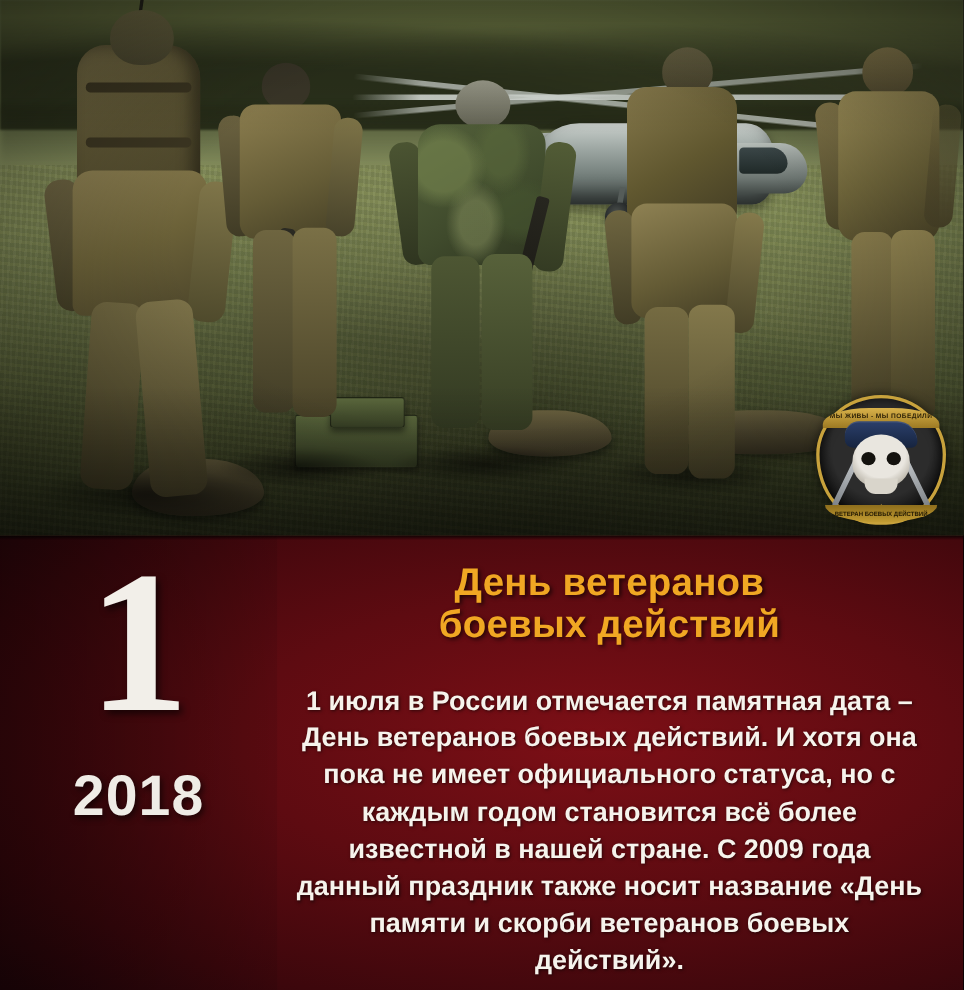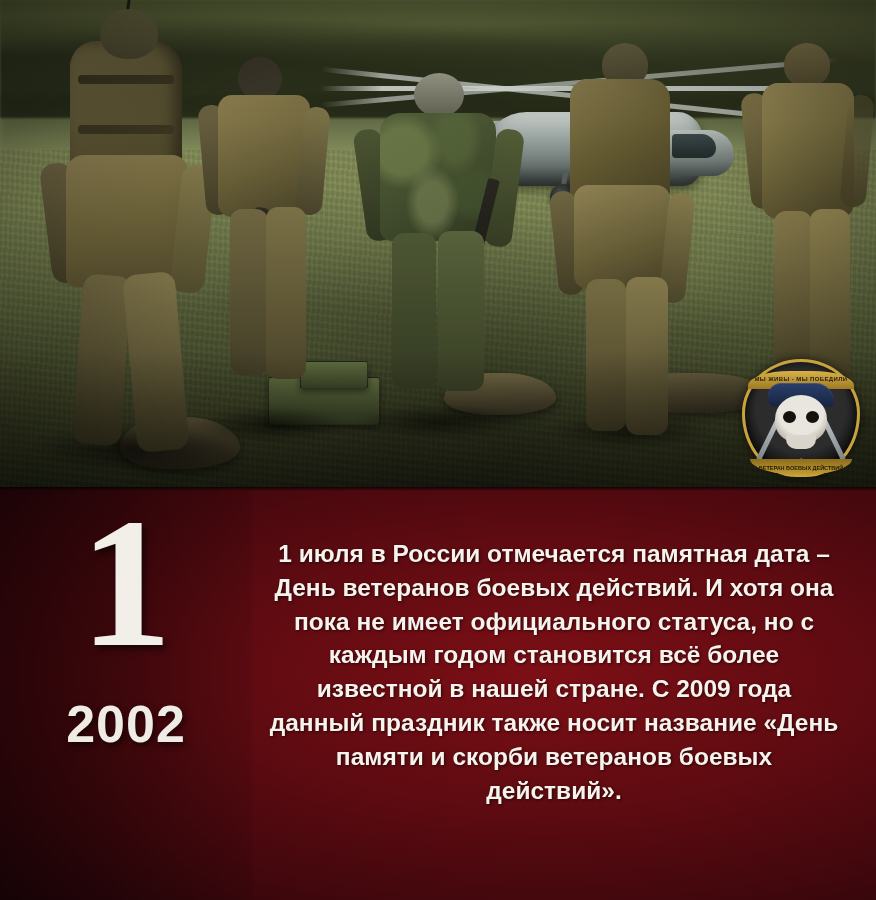--- a/index.html
+++ b/index.html
@@ -572,20 +572,24 @@
       <div class="skull"></div>
       <div class="jaw"></div>
       <div class="bottomstar">★</div>
       <div class="arc-bottom">ВЕТЕРАН БОЕВЫХ ДЕЙСТВИЙ</div>
     </div>
   </div>
 
   <div class="caption">
     <div class="date-col">
       <div class="day">1</div>
-      <div class="year">2002</div>
+      <div class="year">2018</div>
     </div>
     <div class="text-col">
+      <div class="title">
+        <div>День ветеранов</div>
+        <div>боевых действий</div>
+      </div>
       <div class="body-text">1 июля в России отмечается памятная дата – День ветеранов боевых действий. И хотя она пока не имеет официального статуса, но с каждым годом становится всё более известной в нашей стране. С 2009 года данный праздник также носит название «День памяти и скорби ветеранов боевых действий».</div>
     </div>
   </div>
 
 </div>
 
 </body></html>

